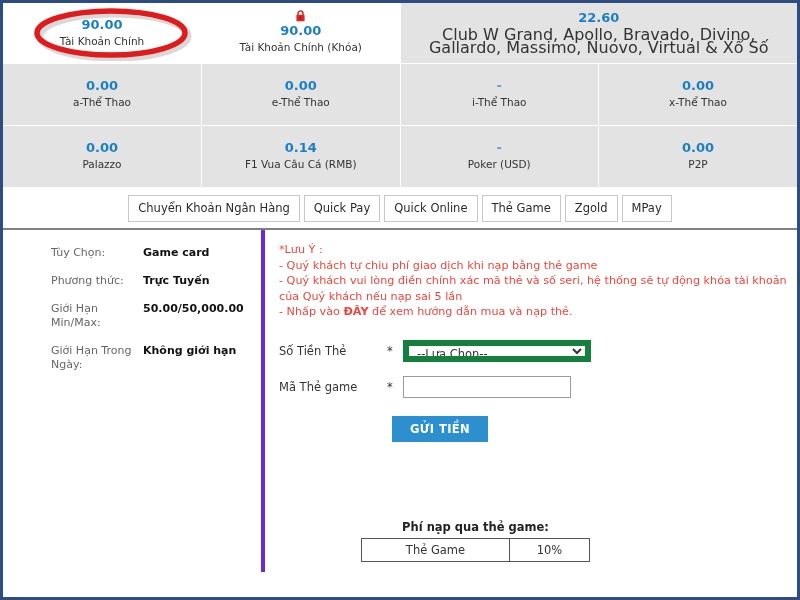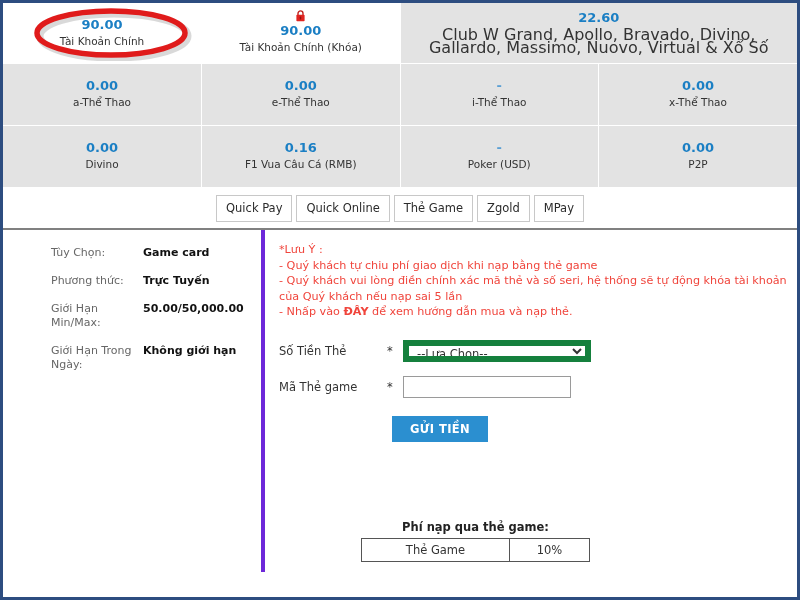--- a/index.html
+++ b/index.html
@@ -242,24 +242,24 @@
         <span class="bal-label">i-Thể Thao</span>
       </td>
       <td class="nobr" style="width:25%">
         <span class="amount">0.00</span>
         <span class="bal-label">x-Thể Thao</span>
       </td>
     </tr>
     <tr class="row-sub">
       <td>
         <span class="amount">0.00</span>
-        <span class="bal-label">Divino</span>
+        <span class="bal-label">Palazzo</span>
       </td>
       <td>
-        <span class="amount">0.16</span>
+        <span class="amount">0.14</span>
         <span class="bal-label">F1 Vua Câu Cá (RMB)</span>
       </td>
       <td>
         <span class="amount dash">-</span>
         <span class="bal-label">Poker (USD)</span>
       </td>
       <td class="nobr">
         <span class="amount">0.00</span>
         <span class="bal-label">P2P</span>
       </td>
@@ -269,20 +269,21 @@
 
   <div class="ellipse-wrap">
     <svg width="166" height="54" viewBox="0 0 166 54">
       <ellipse cx="85" cy="29" rx="74" ry="22" fill="none" stroke="#b9b9b9" stroke-width="7" opacity="0.55"></ellipse>
       <ellipse cx="82" cy="26" rx="74" ry="22" fill="none" stroke="#e01b1b" stroke-width="5.5"></ellipse>
     </svg>
   </div>
 
   <div class="tabs-area">
     <div class="tabs">
+      <div class="tab">Chuyển Khoản Ngân Hàng</div>
       <div class="tab">Quick Pay</div>
       <div class="tab">Quick Online</div>
       <div class="tab">Thẻ Game</div>
       <div class="tab">Zgold</div>
       <div class="tab">MPay</div>
     </div>
     <div class="tab-divider"></div>
   </div>
 
   <div class="panels">

